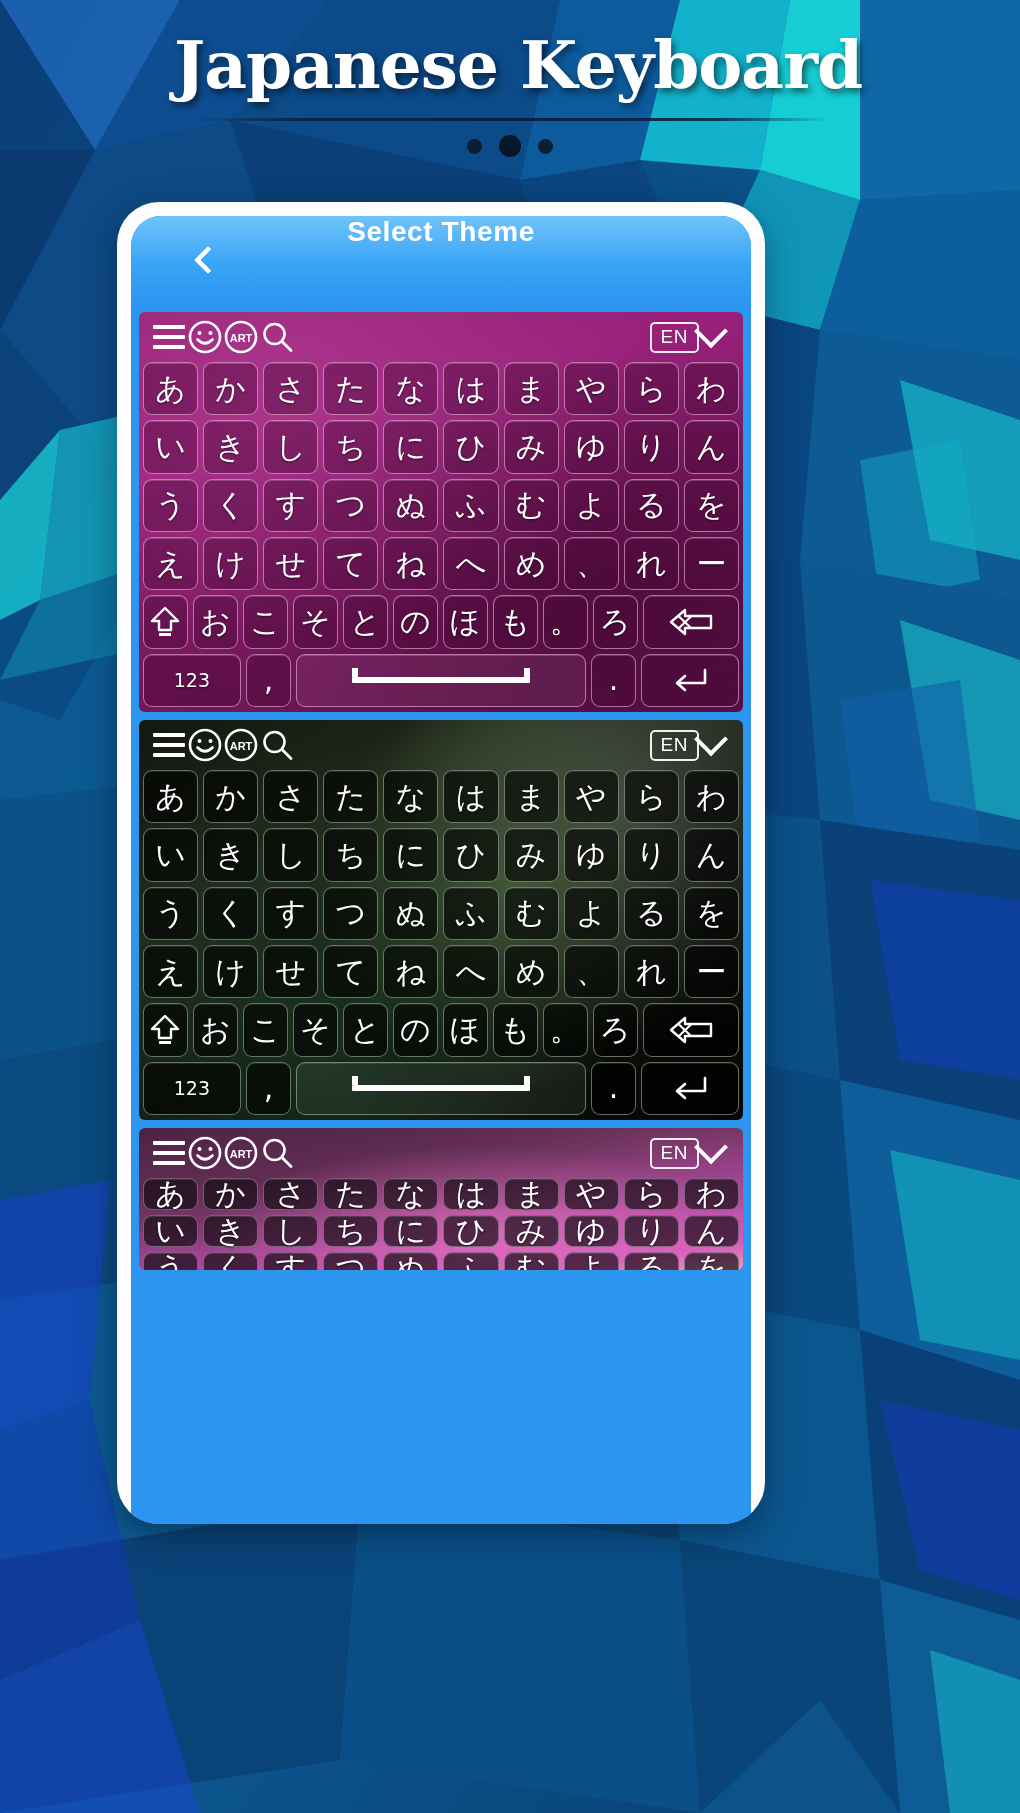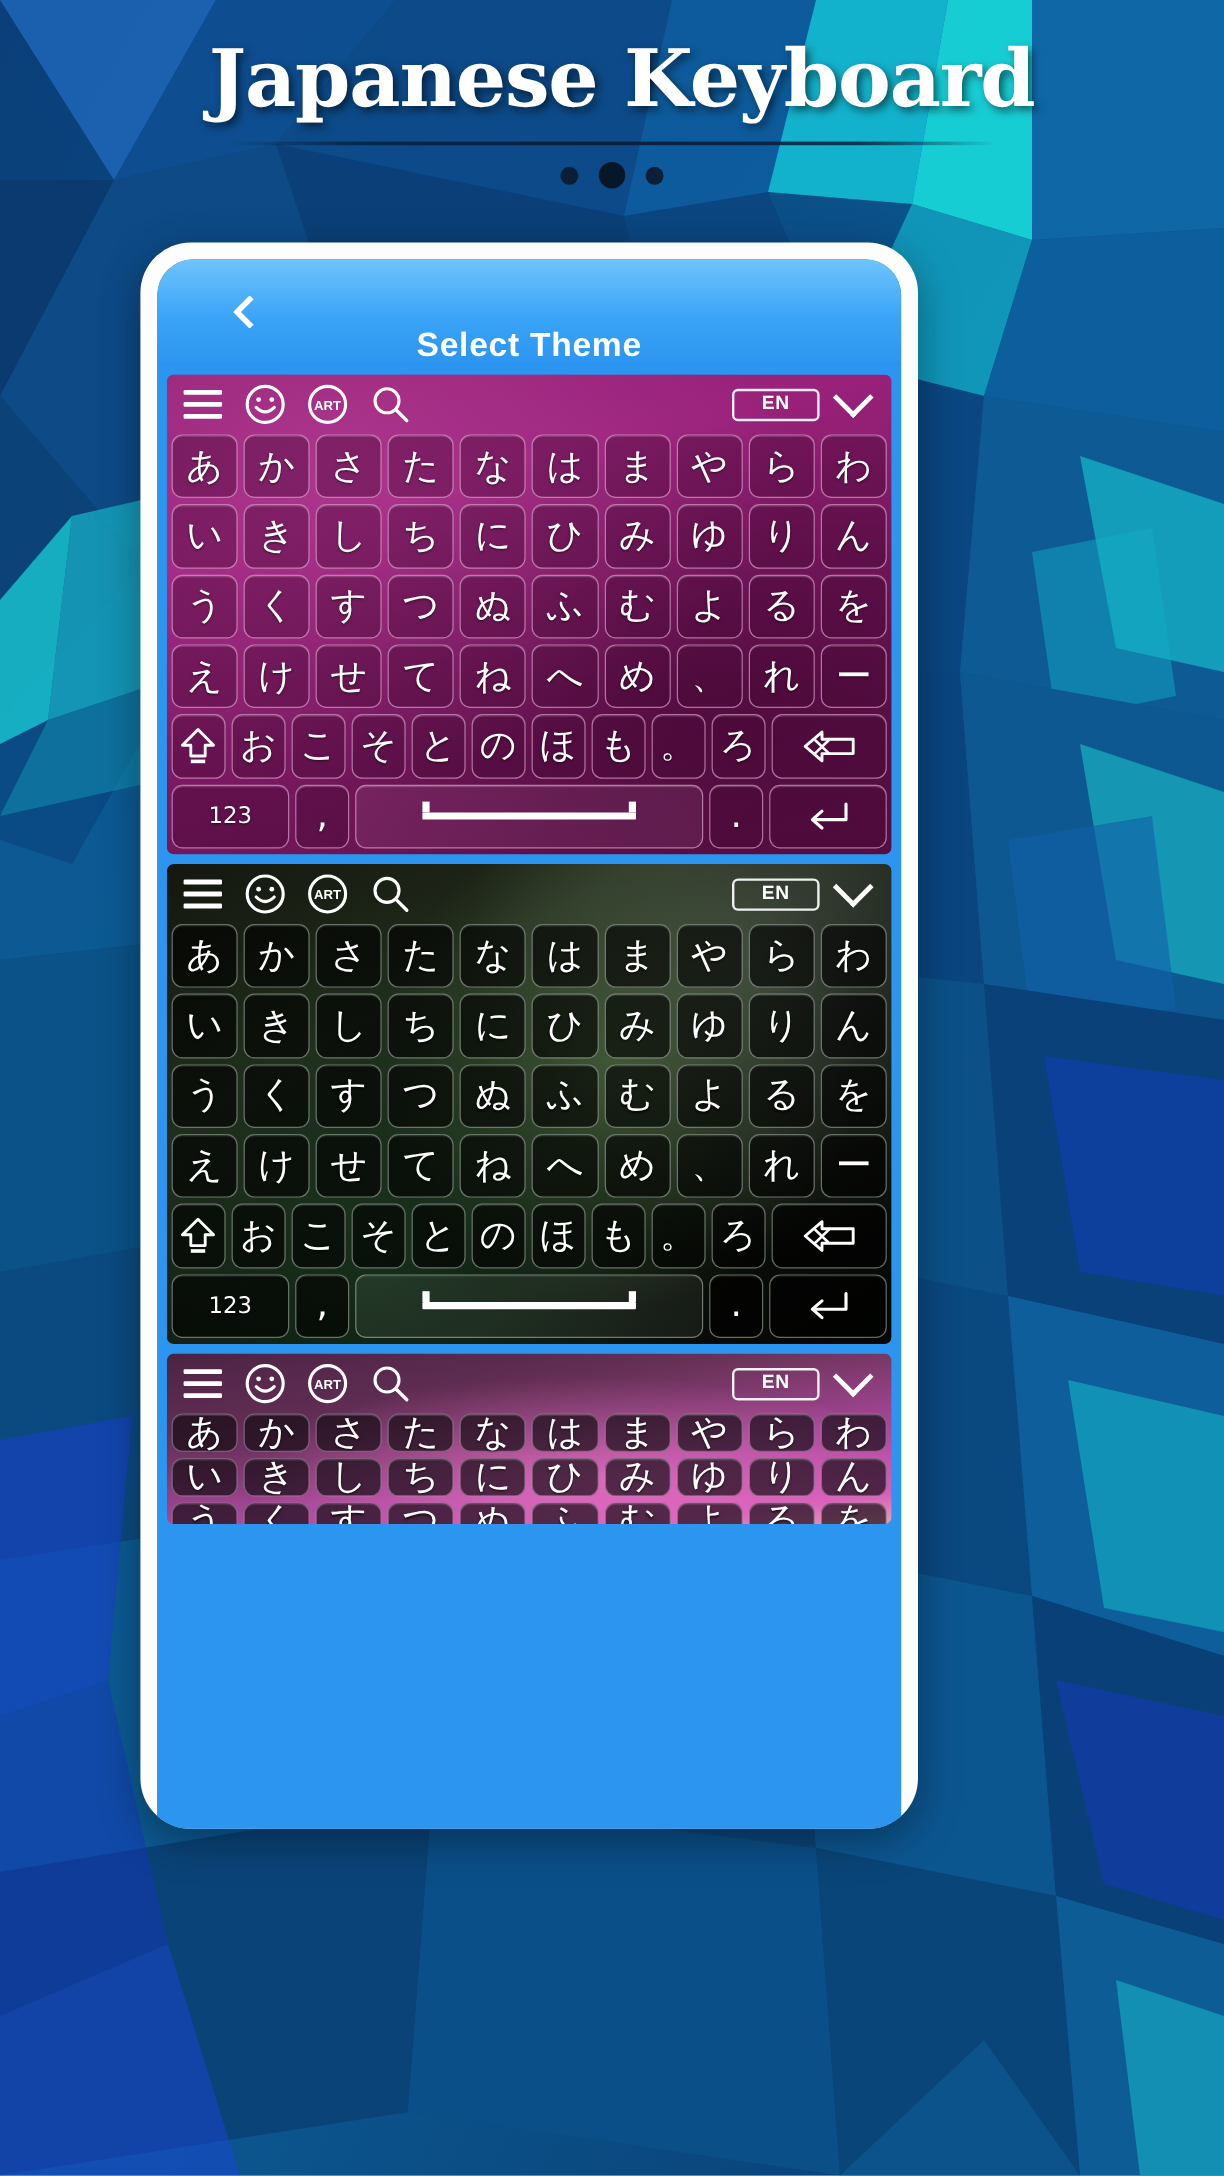--- a/index.html
+++ b/index.html
@@ -97,21 +97,21 @@
     overflow: hidden;
     background: #1c88f2;
     position: relative;
   }
 
   
   .app-header {
     height: 88px;
     background: linear-gradient(180deg, #6fc4fb 0%, #3aa4f7 55%, #2b95f0 100%);
     display: flex;
-    align-items: flex-end;
+    align-items: flex-start;
     position: relative;
     border-radius: 30px 30px 0 0;
     padding-left: 44px;
   }
   .back-btn {
     width: 66px;
     height: 88px;
     display: flex;
     align-items: center;
     justify-content: center;
@@ -180,35 +180,34 @@
       linear-gradient(172deg, #3f2038 0%, #6a3358 30%, #a8479a 64%, #d45ab8 88%, #e8a0b0 100%);
   }
 
   
   .kb-toolbar {
     height: 50px;
     display: flex;
     align-items: center;
     padding: 0 8px;
     flex: 0 0 auto;
-    gap: 16px;
   }
   .tb-icon {
     width: 36px; height: 36px;
     display: flex; align-items: center; justify-content: center;
     flex: 0 0 auto;
   }
   .tb-spacer { flex: 1 1 auto; }
   .lang-badge {
     border: 2px solid rgba(255,255,255,0.92);
     border-radius: 5px;
     color: #fff;
-    font-size: 16px;
-    font-weight: 700;
-    padding: 2px 23px 3px;
+    font-size: 19px;
+    font-weight: 400;
+    padding: 2px 9px 3px;
     letter-spacing: 0.5px;
     flex: 0 0 auto;
   }
   .chev-down {
     width: 24px; height: 24px;
     border-right: 4px solid #fff;
     border-bottom: 4px solid #fff;
     transform: rotate(45deg) translate(-4px,-4px);
     flex: 0 0 auto;
     margin-right: 8px;

